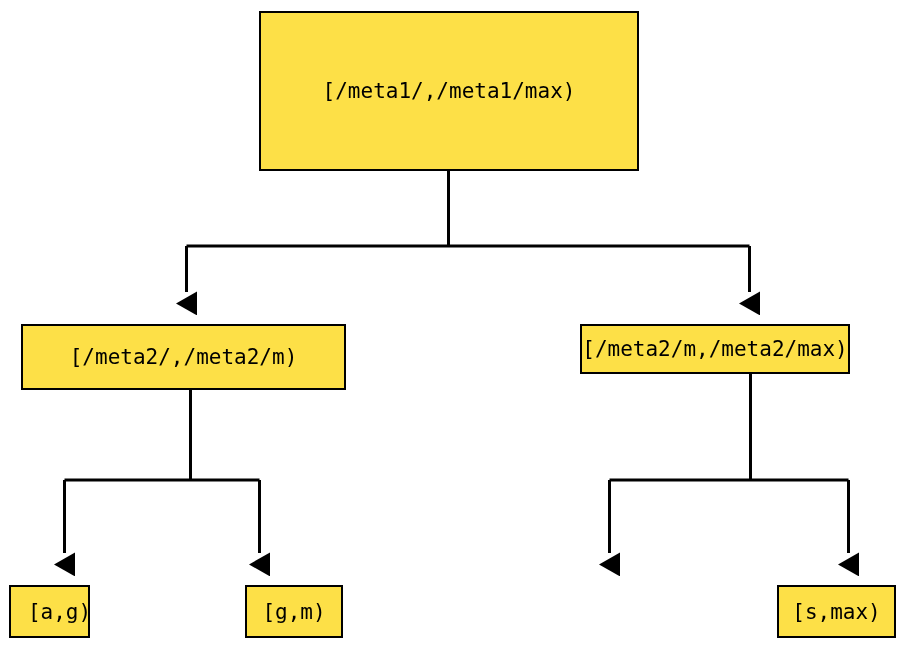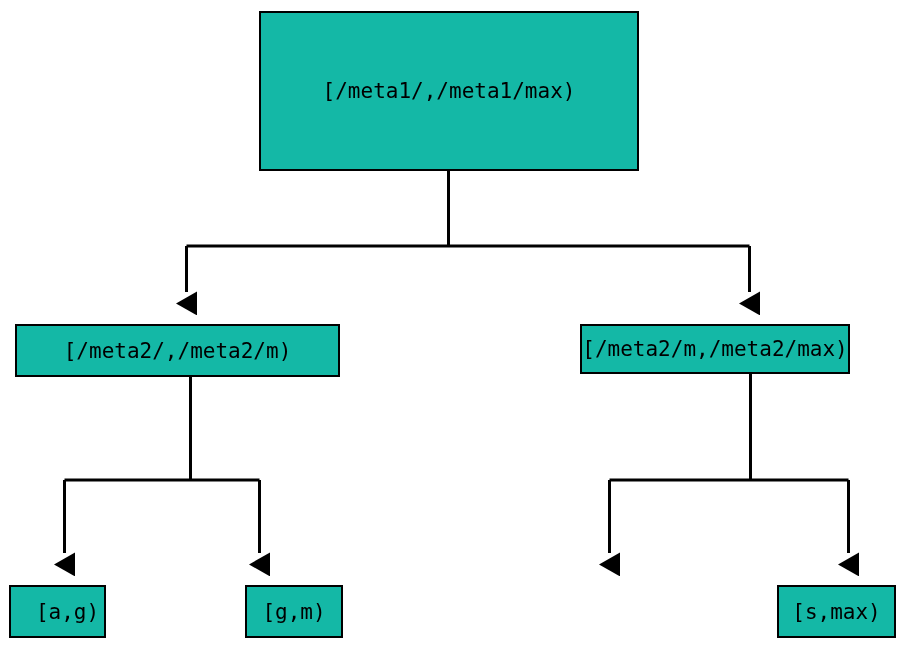--- a/index.html
+++ b/index.html
@@ -12,21 +12,21 @@
     width: 912px;
     height: 652px;
     background: #ffffff;
     overflow: hidden;
     font-family: "DejaVu Sans Mono", "Liberation Mono", monospace;
   }
   .node {
     position: absolute;
     box-sizing: border-box;
     border: 2px solid #000000;
-    background: #14b8a6;
+    background: #fde047;
     display: flex;
     align-items: center;
     justify-content: center;
     color: #000000;
     letter-spacing: 0px;
     white-space: nowrap;
   }
   .node-root   { font-size: 21px; }
   .node-level2 { font-size: 21px; }
   .node-leaf   { font-size: 21px; }
@@ -70,29 +70,29 @@
       <path d="M 609.5 480 L 848.5 480" stroke="#000000" stroke-width="3" fill="none"></path>
       <path d="M 609.5 480 L 609.5 553" stroke="#000000" stroke-width="3" fill="none" marker-end="url(#arrowhead)"></path>
       <path d="M 848.5 480 L 848.5 553" stroke="#000000" stroke-width="3" fill="none" marker-end="url(#arrowhead)"></path>
     </g>
   </svg>
 
   <div class="node node-root" style="left:259px; top:11px; width:380px; height:160px;">
     <span>[/meta1/,/meta1/max)</span>
   </div>
 
-  <div class="node node-level2" style="left:15px; top:324px; width:325px; height:53px;">
+  <div class="node node-level2" style="left:21px; top:324px; width:325px; height:66px;">
     <span>[/meta2/,/meta2/m)</span>
   </div>
 
   <div class="node node-level2" style="left:580px; top:324px; width:270px; height:50px;">
     <span>[/meta2/m,/meta2/max)</span>
   </div>
 
-  <div class="node node-leaf" style="left:9px; top:585px; width:97px; height:53px;padding-left:20px;">
+  <div class="node node-leaf" style="left:9px; top:585px; width:81px; height:53px;padding-left:20px;">
     <span>[a,g)</span>
   </div>
 
   <div class="node node-leaf" style="left:205px; top:585px; width:98px; height:53px;margin-left:40px;">
     <span>[g,m)</span>
   </div>
 
 
   <div class="node node-leaf" style="left:777px; top:585px; width:119px; height:53px;">
     <span>[s,max)</span>

